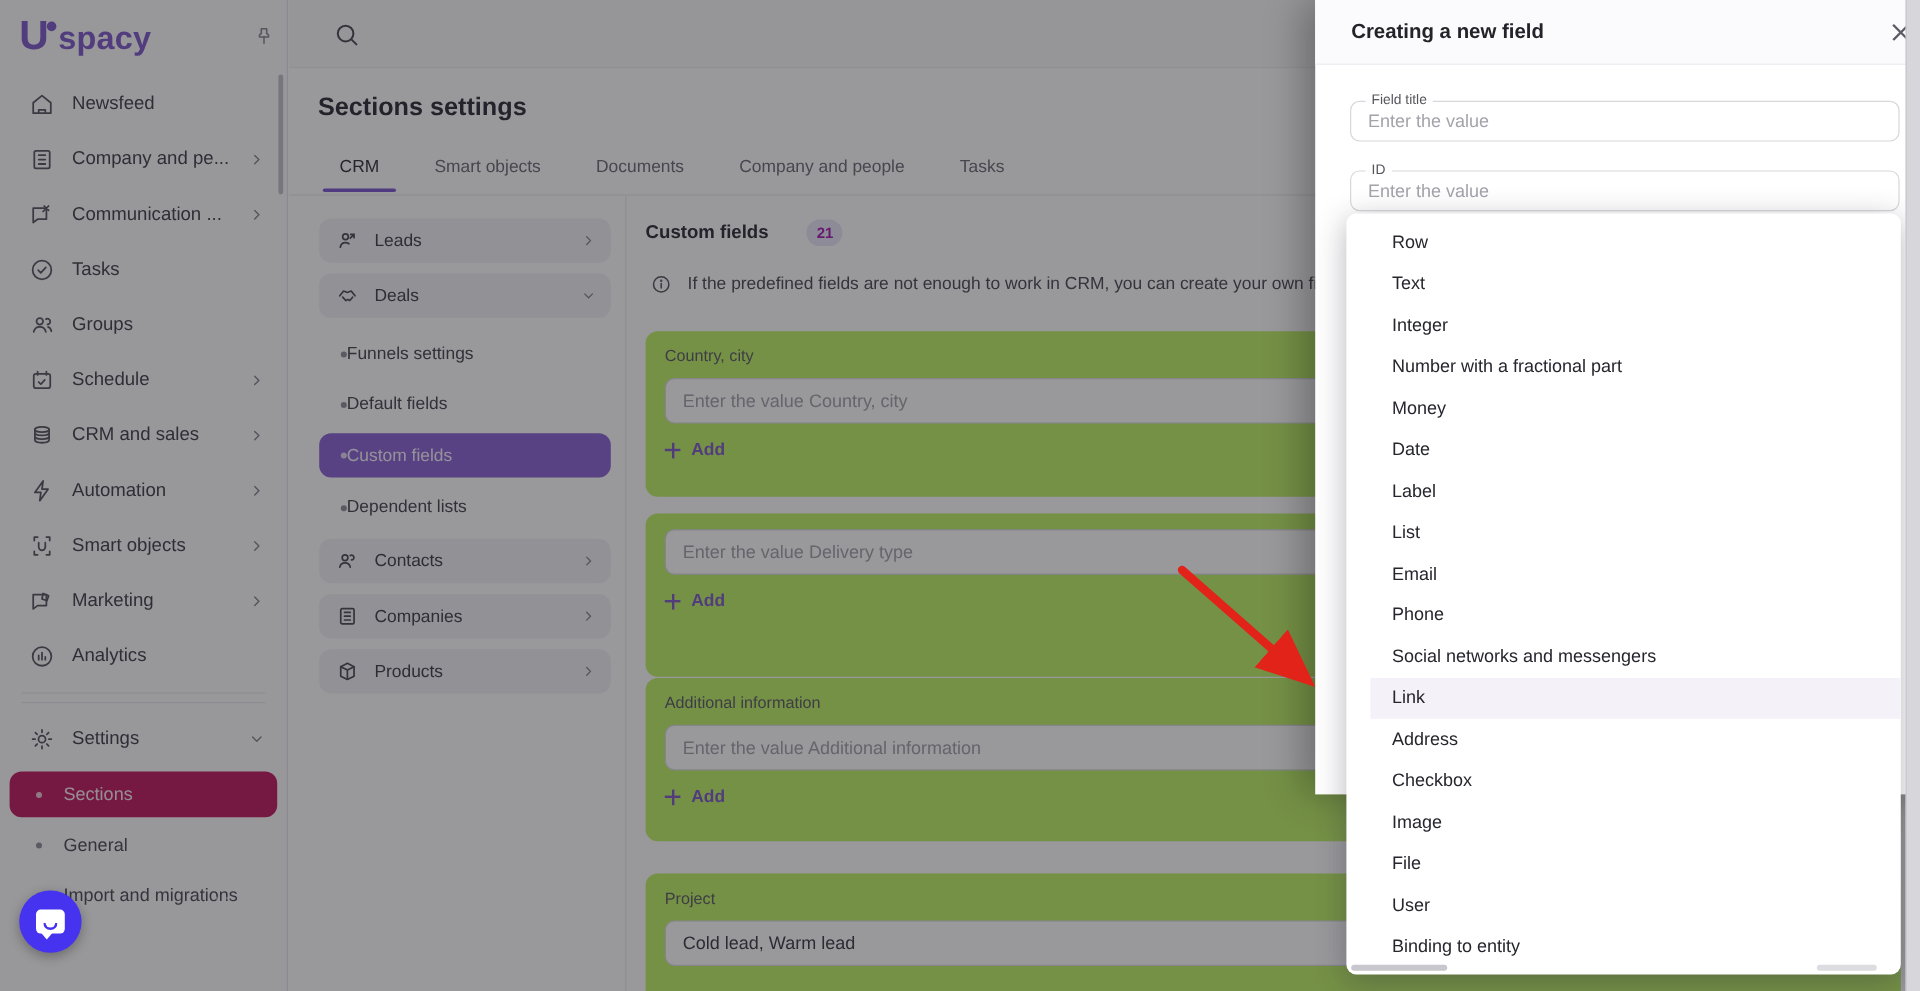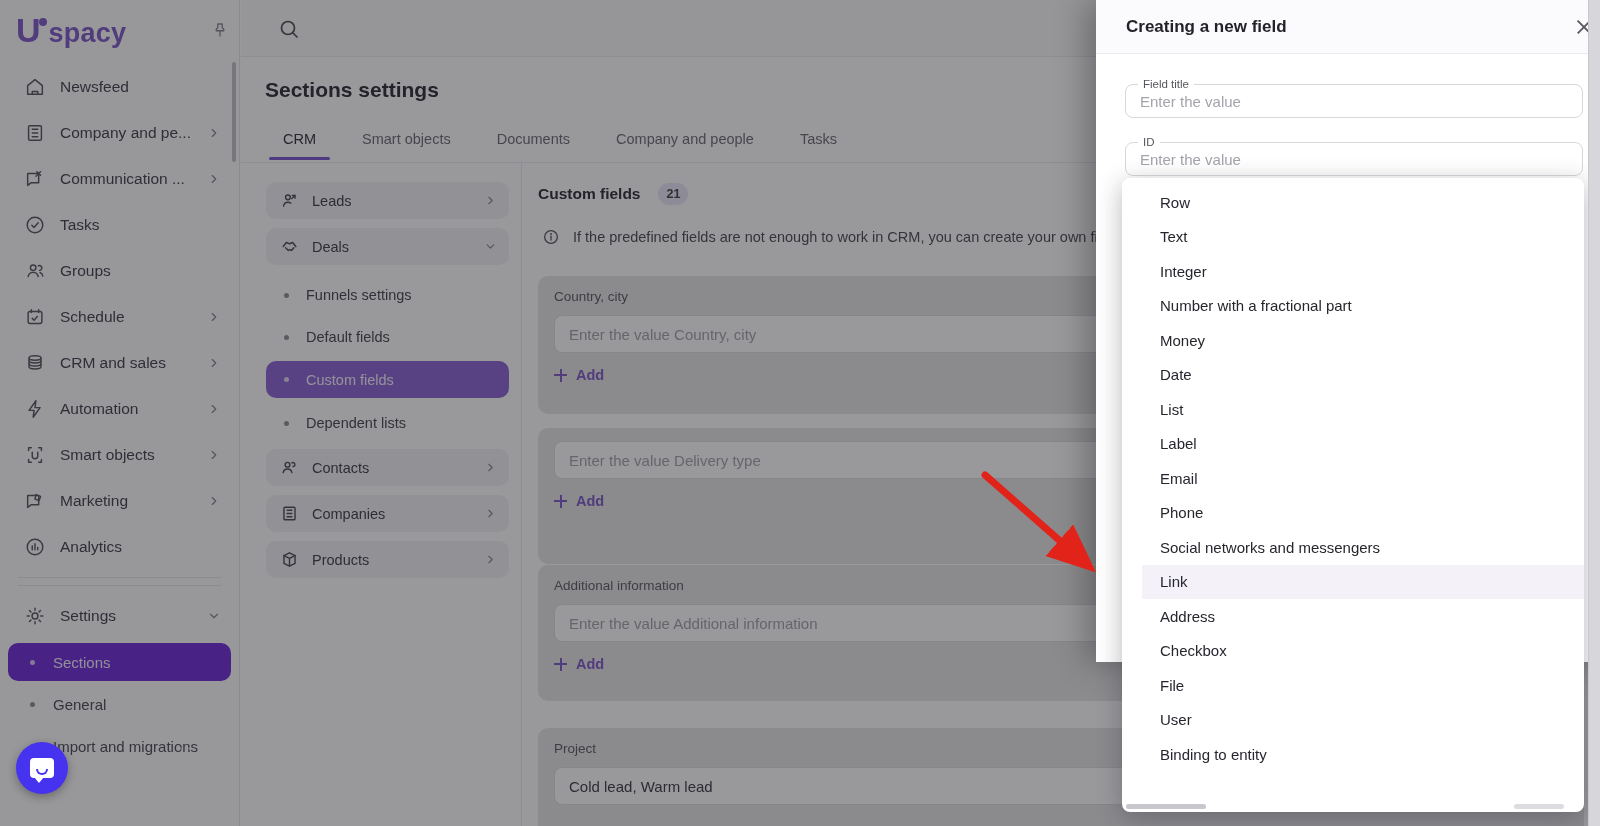--- a/index.html
+++ b/index.html
@@ -26,21 +26,21 @@
   .side-nav { position:absolute; left:0; top:64px; width:100%; }
   .nav-row { height:46px; display:flex; align-items:center; padding:0 18px 0 24px;
     color:#42424b; cursor:pointer; }
   .nav-row .nico { width:22px; height:22px; color:#55555f; flex:0 0 22px; }
   .nav-row .nlabel { margin-left:14px; font-size:15.5px; color:#3f3f48; white-space:nowrap;
     overflow:hidden; }
   .nav-row .chev { margin-left:auto; color:#84848d; }
   .nav-div { height:1px; background:#e8e8ee; margin:7px 18px; }
   .sub-pill { margin:4px 8px 0 8px; height:38px; border-radius:10px; display:flex;
     align-items:center; padding:0 16px 0 22px; cursor:pointer; }
-  .sub-pill.sel { background:#6d28d9;text-align:right; }
+  .sub-pill.sel { background:#be185d;text-align:right; }
   .sub-pill .bdot { width:5px; height:5px; border-radius:50%; background:#8f8f99; flex:0 0 5px; }
   .sub-pill.sel .bdot { background:rgba(255,255,255,.75); }
   .sub-pill .slabel { margin-left:18px; font-size:15px; color:#4a4a53; }
   .sub-pill.sel .slabel { color:rgba(255,255,255,.92); }
 
   
   .dots-tree { position:absolute;
     background-image:radial-gradient(circle, rgba(255,255,255,.9) 1.1px, transparent 1.2px);
     background-size:9px 9px; clip-path:polygon(50% 0, 100% 100%, 0 100%); opacity:.65; }
   .tree-a { left:140px; top:735px; width:90px; height:95px; }
@@ -66,37 +66,37 @@
 
   
   .crm-menu { position:absolute; left:25px; top:125px; width:243px; }
   .menu-pill { height:37px; border-radius:10px; background:#f2f2f5; display:flex;
     align-items:center; padding:0 12px 0 14px; margin-bottom:9px; cursor:pointer; }
   .menu-pill .mico { width:19px; height:19px; color:#4a4a54; flex:0 0 19px; }
   .menu-pill .mlabel { margin-left:13px; font-size:14.5px; color:#3c3c45; }
   .menu-pill .chev { margin-left:auto; color:#84848d; }
   .menu-sub { height:42px; display:flex; align-items:center; padding:0 12px 0 18px; cursor:pointer; }
   .menu-sub .bdot { width:5px; height:5px; border-radius:50%; background:#8f8f99; }
-  .menu-sub .slabel { margin-left:17px; font-size:14.5px; color:#44444d; }
+  .menu-sub .slabel { margin-left:0; font-size:14.5px; color:#44444d; }
   .menu-sub.selpill { background:#8a63d6; border-radius:10px; height:37px; margin:3px 0 4px 0;
     padding-left:18px; }
   .menu-sub.selpill .bdot { background:rgba(255,255,255,.75); }
   .menu-sub.selpill .slabel { color:rgba(255,255,255,.92); }
 
   
   .fields-panel { position:absolute; left:281px; top:106px; right:0; bottom:0; }
   .fp-head { position:absolute; left:16px; top:20px; display:flex; align-items:center; }
   .fp-title { font-size:15.5px; font-weight:700; color:#2b2b33; }
-  .fp-badge { margin-left:18px; min-width:30px; height:22px; border-radius:11px;
-    background:#ece7fb; color:#404040; font-size:12.5px; font-weight:700;
+  .fp-badge { margin-left:32px; min-width:30px; height:22px; border-radius:11px;
+    background:#ece7fb; color:#a21caf; font-size:12.5px; font-weight:700;
     display:flex; align-items:center; justify-content:center; padding:0 8px; }
   .fp-info { position:absolute; left:20px; top:65px; right:10px; display:flex;
     align-items:center; color:#4a4a52; font-size:14.5px; white-space:nowrap; overflow:hidden; }
   .fp-info .iico { width:18px; height:18px; color:#55555f; margin-right:13px; flex:0 0 18px; }
-  .fcard { position:absolute; left:16px; width:1046px; background:#e5e5e5; border-radius:10px;
+  .fcard { position:absolute; left:16px; width:1046px; background:#bef264; border-radius:10px;
     padding:13px 16px; }
   .fcard .flabel { font-size:13.5px; color:#5a5a63; margin-bottom:11px; }
   .fcard input { width:100%; height:38px; border:1px solid #dcdce1; border-radius:8px;
     background:#fff; padding:0 14px; font-size:15px; color:#3a3a42;
     font-family:"Liberation Sans", sans-serif; outline:none; }
   .fcard input::placeholder { color:#a2a2aa; }
   .add-link { display:inline-flex; align-items:center; margin-top:14px; color:#7c58c8;
     font-size:14.5px; font-weight:700; cursor:pointer; }
   .add-link .plus { position:relative; width:13px; height:13px; margin-right:9px; }
   .add-link .plus::before, .add-link .plus::after { content:""; position:absolute; background:#7c58c8; }
@@ -545,28 +545,29 @@
       <input placeholder="Enter the value" style="">
     </div>
 
     <div class="dropdown">
       <div class="dd-item">Row</div>
       <div class="dd-item">Text</div>
       <div class="dd-item">Integer</div>
       <div class="dd-item">Number with a fractional part</div>
       <div class="dd-item">Money</div>
       <div class="dd-item">Date</div>
+      <div class="dd-item">Label</div>
       <div class="dd-item">List</div>
-      <div class="dd-item">Label</div>
       <div class="dd-item">Email</div>
       <div class="dd-item">Phone</div>
       <div class="dd-item">Social networks and messengers</div>
       <div class="dd-item hl">Link</div>
       <div class="dd-item">Address</div>
       <div class="dd-item">Checkbox</div>
+      <div class="dd-item">Image</div>
       <div class="dd-item">File</div>
       <div class="dd-item">User</div>
       <div class="dd-item">Binding to entity</div>
       <div class="dd-hthumb"></div>
       <div class="dd-hthumb2"></div>
     </div>
   </div>
 
   <div class="win-scroll"></div>
 

